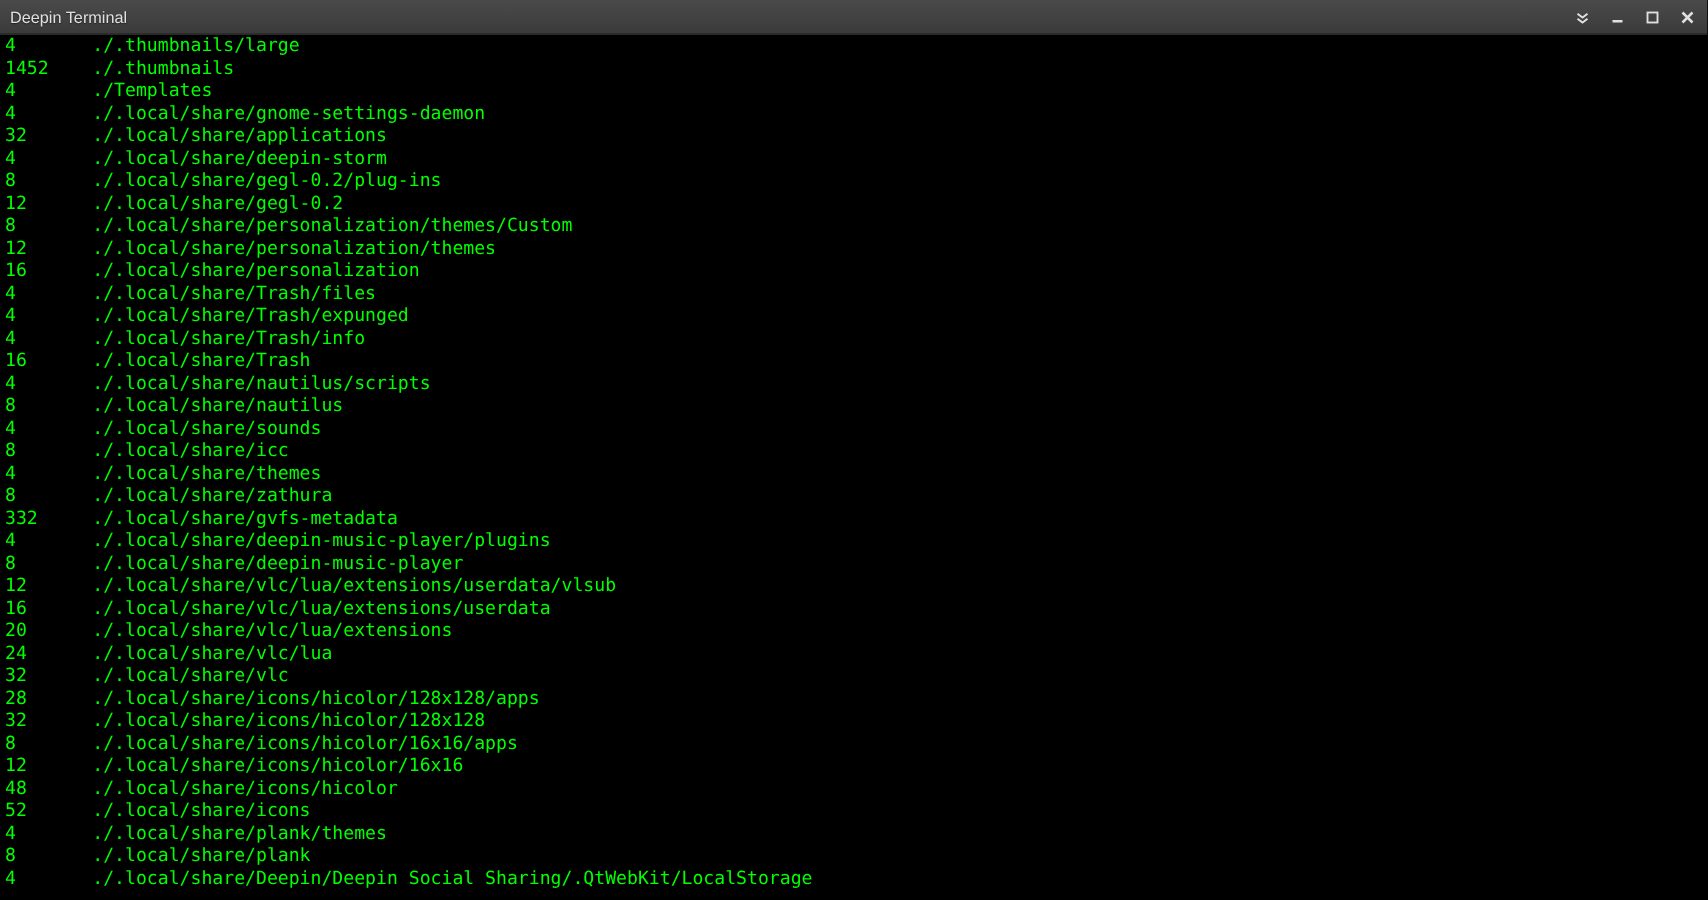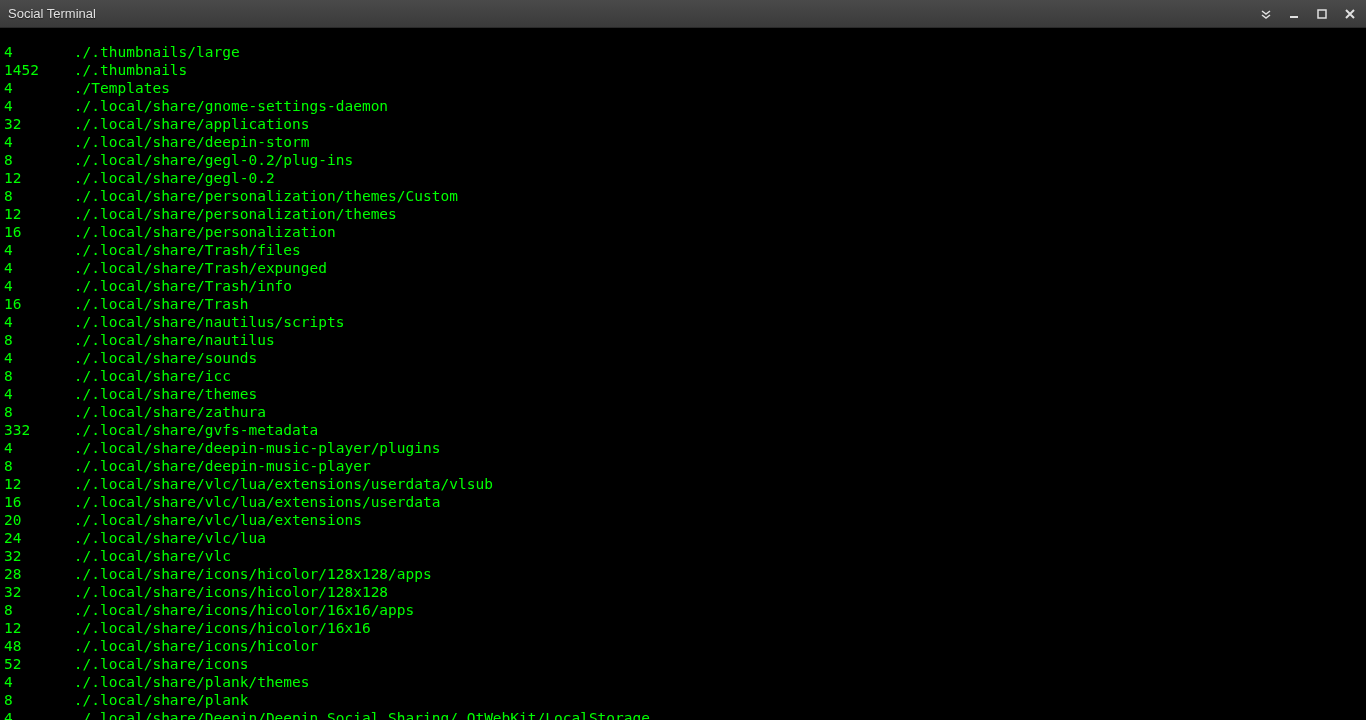--- a/index.html
+++ b/index.html
@@ -41,38 +41,38 @@
       font-size: 14px;
       font-weight: bold;
     }
     .titlebar-btn svg { display: block; }
     .terminal-body {
       background: #000;
       color: #00ff00;
       font-family: "DejaVu Sans Mono", "Liberation Mono", monospace;
       font-size: 14.5px;
       line-height: 18px;
-      padding: 15px 4px;
+      padding: 0 4px;
       height: calc(720px - 28px);
       overflow: hidden;
       white-space: pre;
     }
     .du-row { display: block; }
     .du-size {
       display: inline-block;
       width: 8ch;
       text-align: left;
     }
     .du-path { display: inline; }
   </style>
 </head>
 <body>
 
 <div class="titlebar">
-  <div class="titlebar-title">Social Terminal</div>
+  <div class="titlebar-title">Deepin Terminal</div>
   <div class="titlebar-controls">
     <div class="titlebar-btn">
       <svg width="12" height="12" viewBox="0 0 12 12">
           <path d="M2 3 L6 6 L10 3 M2 7 L6 10 L10 7" stroke="#e0e0e0" stroke-width="1.5" fill="none"></path>
         </svg>
     </div>
     <div class="titlebar-btn">
       <svg width="12" height="12" viewBox="0 0 12 12">
           <line x1="2" y1="9" x2="10" y2="9" stroke="#e0e0e0" stroke-width="2"></line>
         </svg>

